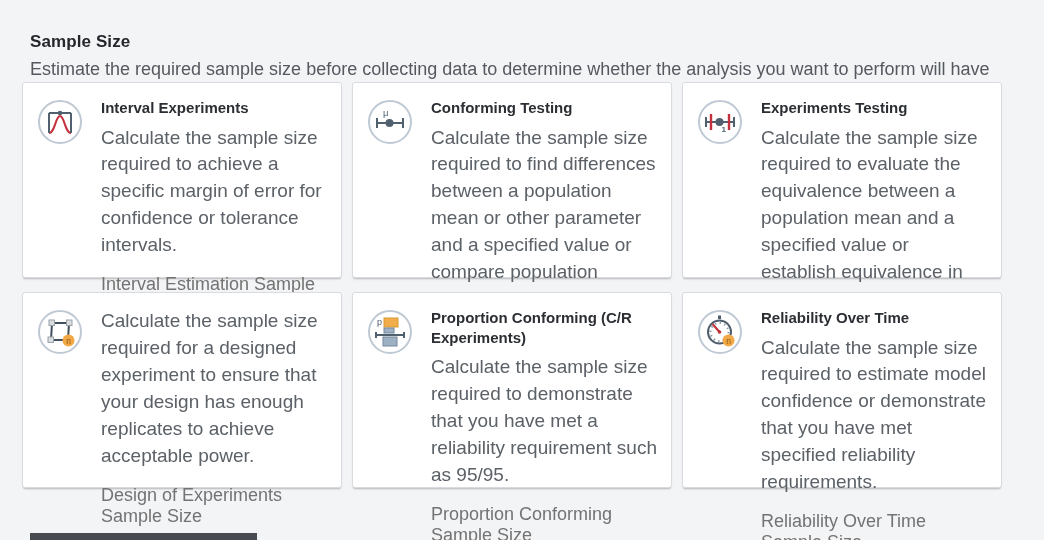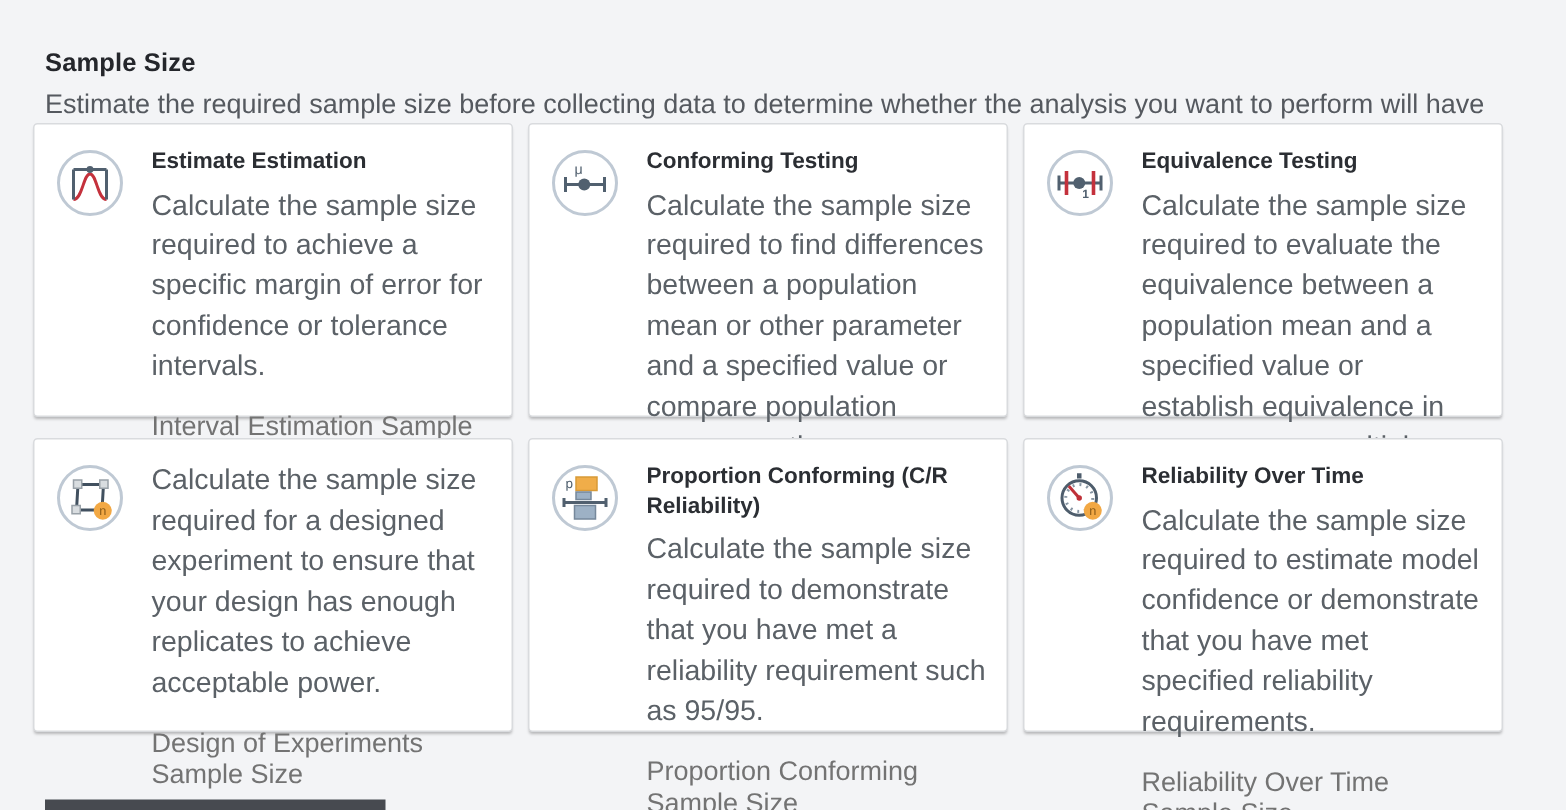--- a/index.html
+++ b/index.html
@@ -66,21 +66,21 @@
   <section class="card">
     <svg class="card-icon" viewBox="0 0 46 46" aria-hidden="true">
       <circle cx="23" cy="23" r="21" fill="#ffffff" stroke="#bfc9d4" stroke-width="2"></circle>
       <path d="M12 34 C18 34 18.5 17 23 17 C27.5 17 28 34 34 34" fill="none" stroke="#c4313c" stroke-width="2"></path>
       <line x1="12" y1="14" x2="12" y2="34" stroke="#51606f" stroke-width="2"></line>
       <line x1="34" y1="14" x2="34" y2="34" stroke="#51606f" stroke-width="2"></line>
       <line x1="12" y1="14" x2="34" y2="14" stroke="#51606f" stroke-width="2"></line>
       <circle cx="23" cy="14" r="2.3" fill="#51606f"></circle>
     </svg>
     <div class="card-body">
-      <h2 class="card-title">Estimate Estimation</h2>
+      <h2 class="card-title">Interval Experiments</h2>
       <p class="card-desc">Calculate the sample size required to achieve a specific margin of error for confidence or tolerance intervals.</p>
       <a href="#" class="card-link">Interval Estimation Sample Size</a>
     </div>
   </section>
 
   <section class="card">
     <svg class="card-icon" viewBox="0 0 46 46" aria-hidden="true">
       <circle cx="23" cy="23" r="21" fill="#ffffff" stroke="#bfc9d4" stroke-width="2"></circle>
       <line x1="10" y1="24" x2="36" y2="24" stroke="#51606f" stroke-width="2"></line>
       <line x1="10" y1="19" x2="10" y2="29" stroke="#51606f" stroke-width="2"></line>
@@ -99,21 +99,21 @@
       <circle cx="23" cy="23" r="21" fill="#ffffff" stroke="#bfc9d4" stroke-width="2"></circle>
       <line x1="9" y1="23" x2="37" y2="23" stroke="#51606f" stroke-width="2"></line>
       <line x1="9" y1="18" x2="9" y2="28" stroke="#51606f" stroke-width="2"></line>
       <line x1="37" y1="18" x2="37" y2="28" stroke="#51606f" stroke-width="2"></line>
       <line x1="14" y1="15" x2="14" y2="31" stroke="#c4313c" stroke-width="2.4"></line>
       <line x1="32" y1="15" x2="32" y2="31" stroke="#c4313c" stroke-width="2.4"></line>
       <circle cx="22.5" cy="23" r="4" fill="#51606f"></circle>
       <text x="24.5" y="33" font-size="8" font-weight="bold" fill="#51606f">1</text>
     </svg>
     <div class="card-body">
-      <h2 class="card-title">Equivalence Testing</h2>
+      <h2 class="card-title">Experiments Testing</h2>
       <p class="card-desc">Calculate the sample size required to evaluate the equivalence between a population mean and a specified value or establish equivalence in means across multiple groups.</p>
       <a href="#" class="card-link">Equivalence Testing Sample Size</a>
     </div>
   </section>
 
   <section class="card">
     <svg class="card-icon" viewBox="0 0 46 46" aria-hidden="true">
       <circle cx="23" cy="23" r="21" fill="#ffffff" stroke="#bfc9d4" stroke-width="2"></circle>
       <path d="M15 14 L32 14 L31 31 L14 31 Z" fill="none" stroke="#41505f" stroke-width="2"></path>
       <rect x="12" y="11" width="5.5" height="5.5" fill="#d9dde0" stroke="#99a1a8" stroke-width="1"></rect>
@@ -133,21 +133,21 @@
       <circle cx="23" cy="23" r="21" fill="#ffffff" stroke="#bfc9d4" stroke-width="2"></circle>
       <rect x="17" y="9" width="14" height="9" fill="#f0ad49" stroke="#d89a37" stroke-width="1"></rect>
       <rect x="17" y="19" width="10" height="5" fill="#9db1c5" stroke="#76889b" stroke-width="1"></rect>
       <line x1="9" y1="26" x2="37" y2="26" stroke="#51606f" stroke-width="2"></line>
       <line x1="9" y1="23" x2="9" y2="29" stroke="#51606f" stroke-width="2"></line>
       <line x1="37" y1="23" x2="37" y2="29" stroke="#51606f" stroke-width="2"></line>
       <rect x="16" y="28" width="14" height="9" fill="#9db1c5" stroke="#76889b" stroke-width="1"></rect>
       <text x="10" y="16" font-size="9" fill="#51606f">p</text>
     </svg>
     <div class="card-body">
-      <h2 class="card-title">Proportion Conforming (C/R Reliability)</h2>
+      <h2 class="card-title">Proportion Conforming (C/R Experiments)</h2>
       <p class="card-desc">Calculate the sample size required to demonstrate that you have met a reliability requirement such as 95/95.</p>
       <a href="#" class="card-link">Proportion Conforming Sample Size</a>
     </div>
   </section>
 
   <section class="card">
     <svg class="card-icon" viewBox="0 0 46 46" aria-hidden="true">
       <circle cx="23" cy="23" r="21" fill="#ffffff" stroke="#bfc9d4" stroke-width="2"></circle>
       <line x1="22.5" y1="6.5" x2="22.5" y2="10" stroke="#4e5d6c" stroke-width="3"></line>
       <circle cx="22.5" cy="23" r="11.5" fill="#ffffff" stroke="#4e5d6c" stroke-width="2"></circle>

